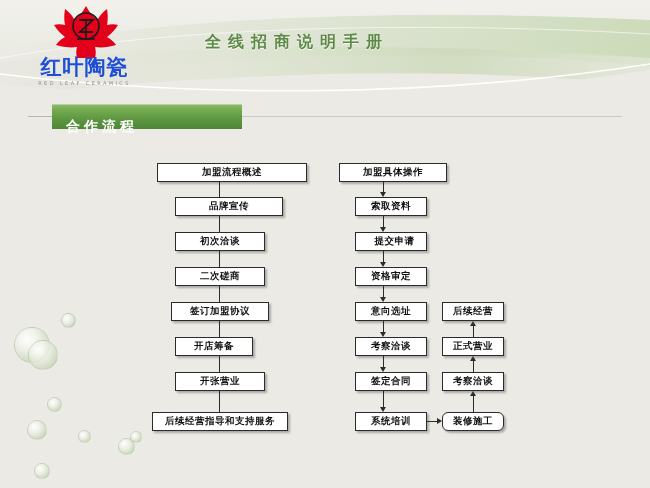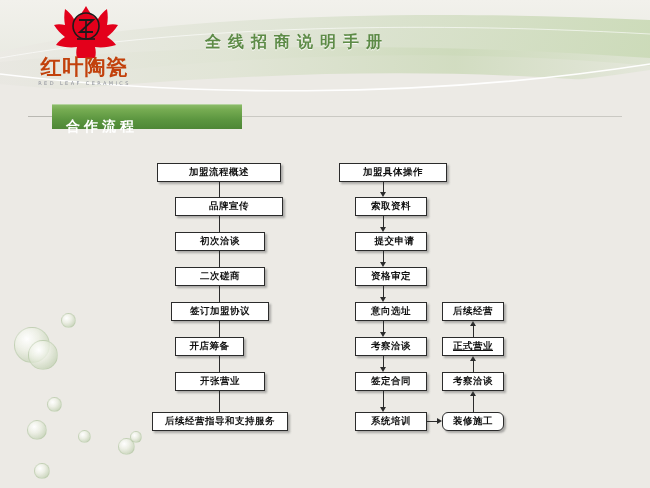--- a/index.html
+++ b/index.html
@@ -65,21 +65,21 @@
   }
   .logo-cn {
     position: absolute;
     left: 0px;
     top: 47px;
     width: 125px;
     text-align: center;
     font-size: 21px;
     font-weight: bold;
     letter-spacing: 1px;
-    color: #c2410c;
+    color: #1d4ed8;
     font-family: "DejaVu Sans", "Liberation Sans", sans-serif;
     white-space: nowrap;
   }
   .logo-en {
     position: absolute;
     left: 0px;
     top: 74px;
     width: 125px;
     text-align: center;
     font-size: 5px;
@@ -250,36 +250,36 @@
     <div class="bubble" style="left:47px; top:97px; width:15px; height:15px;"></div>
     <div class="bubble" style="left:27px; top:120px; width:20px; height:20px;"></div>
     <div class="bubble" style="left:78px; top:130px; width:13px; height:13px;"></div>
     <div class="bubble" style="left:118px; top:138px; width:17px; height:17px;"></div>
     <div class="bubble" style="left:130px; top:131px; width:12px; height:12px;"></div>
     <div class="bubble" style="left:34px; top:163px; width:16px; height:16px;"></div>
   </div>
 
   <div class="chart">
 
-    <div class="node" style="left:157px; top:163px; width:124px; height:19px;">加盟流程概述</div>
+    <div class="node" style="left:157px; top:163px; width:150px; height:19px;">加盟流程概述</div>
     <div class="conn conn-v" style="left:219px; top:182px; height:15px;"></div>
 
     <div class="node" style="left:175px; top:197px; width:108px; height:19px;">品牌宣传</div>
     <div class="conn conn-v" style="left:219px; top:216px; height:16px;"></div>
 
     <div class="node" style="left:175px; top:232px; width:90px; height:19px;">初次洽谈</div>
     <div class="conn conn-v" style="left:219px; top:251px; height:16px;"></div>
 
     <div class="node" style="left:175px; top:267px; width:90px; height:19px;">二次磋商</div>
     <div class="conn conn-v" style="left:219px; top:286px; height:16px;"></div>
 
     <div class="node" style="left:171px; top:302px; width:98px; height:19px;">签订加盟协议</div>
     <div class="conn conn-v" style="left:219px; top:321px; height:16px;"></div>
 
-    <div class="node" style="left:175px; top:337px; width:69px; height:19px;">开店筹备</div>
+    <div class="node" style="left:175px; top:337px; width:78px; height:19px;">开店筹备</div>
     <div class="conn conn-v" style="left:219px; top:356px; height:16px;"></div>
 
     <div class="node" style="left:175px; top:372px; width:90px; height:19px;">开张营业</div>
     <div class="conn conn-v" style="left:219px; top:391px; height:21px;"></div>
 
     <div class="node" style="left:152px; top:412px; width:136px; height:19px;">后续经营指导和支持服务</div>
 
     <div class="node" style="left:339px; top:163px; width:108px; height:19px;">加盟具体操作</div>
     <div class="conn conn-v" style="left:383px; top:182px; height:11px;"></div>
     <div class="arrow-down" style="left:379.5px; top:192px;"></div>
@@ -314,20 +314,20 @@
     <div class="arrow-right" style="left:437px; top:417.5px;"></div>
 
     <div class="node" style="left:442px; top:412px; width:62px; height:19px;border-radius:6px;">装修施工</div>
     <div class="conn conn-v" style="left:473px; top:396px; height:16px;"></div>
     <div class="arrow-up" style="left:469.5px; top:391px;"></div>
 
     <div class="node" style="left:442px; top:372px; width:62px; height:19px;">考察洽谈</div>
     <div class="conn conn-v" style="left:473px; top:361px; height:11px;"></div>
     <div class="arrow-up" style="left:469.5px; top:356px;"></div>
 
-    <div class="node" style="left:442px; top:337px; width:62px; height:19px;text-decoration:underline;">正式营业</div>
+    <div class="node" style="left:442px; top:337px; width:62px; height:19px;">正式营业</div>
     <div class="conn conn-v" style="left:473px; top:326px; height:11px;"></div>
     <div class="arrow-up" style="left:469.5px; top:321px;"></div>
 
     <div class="node" style="left:442px; top:302px; width:62px; height:19px;">后续经营</div>
 
   </div>
 </div>
 
 </body></html>

